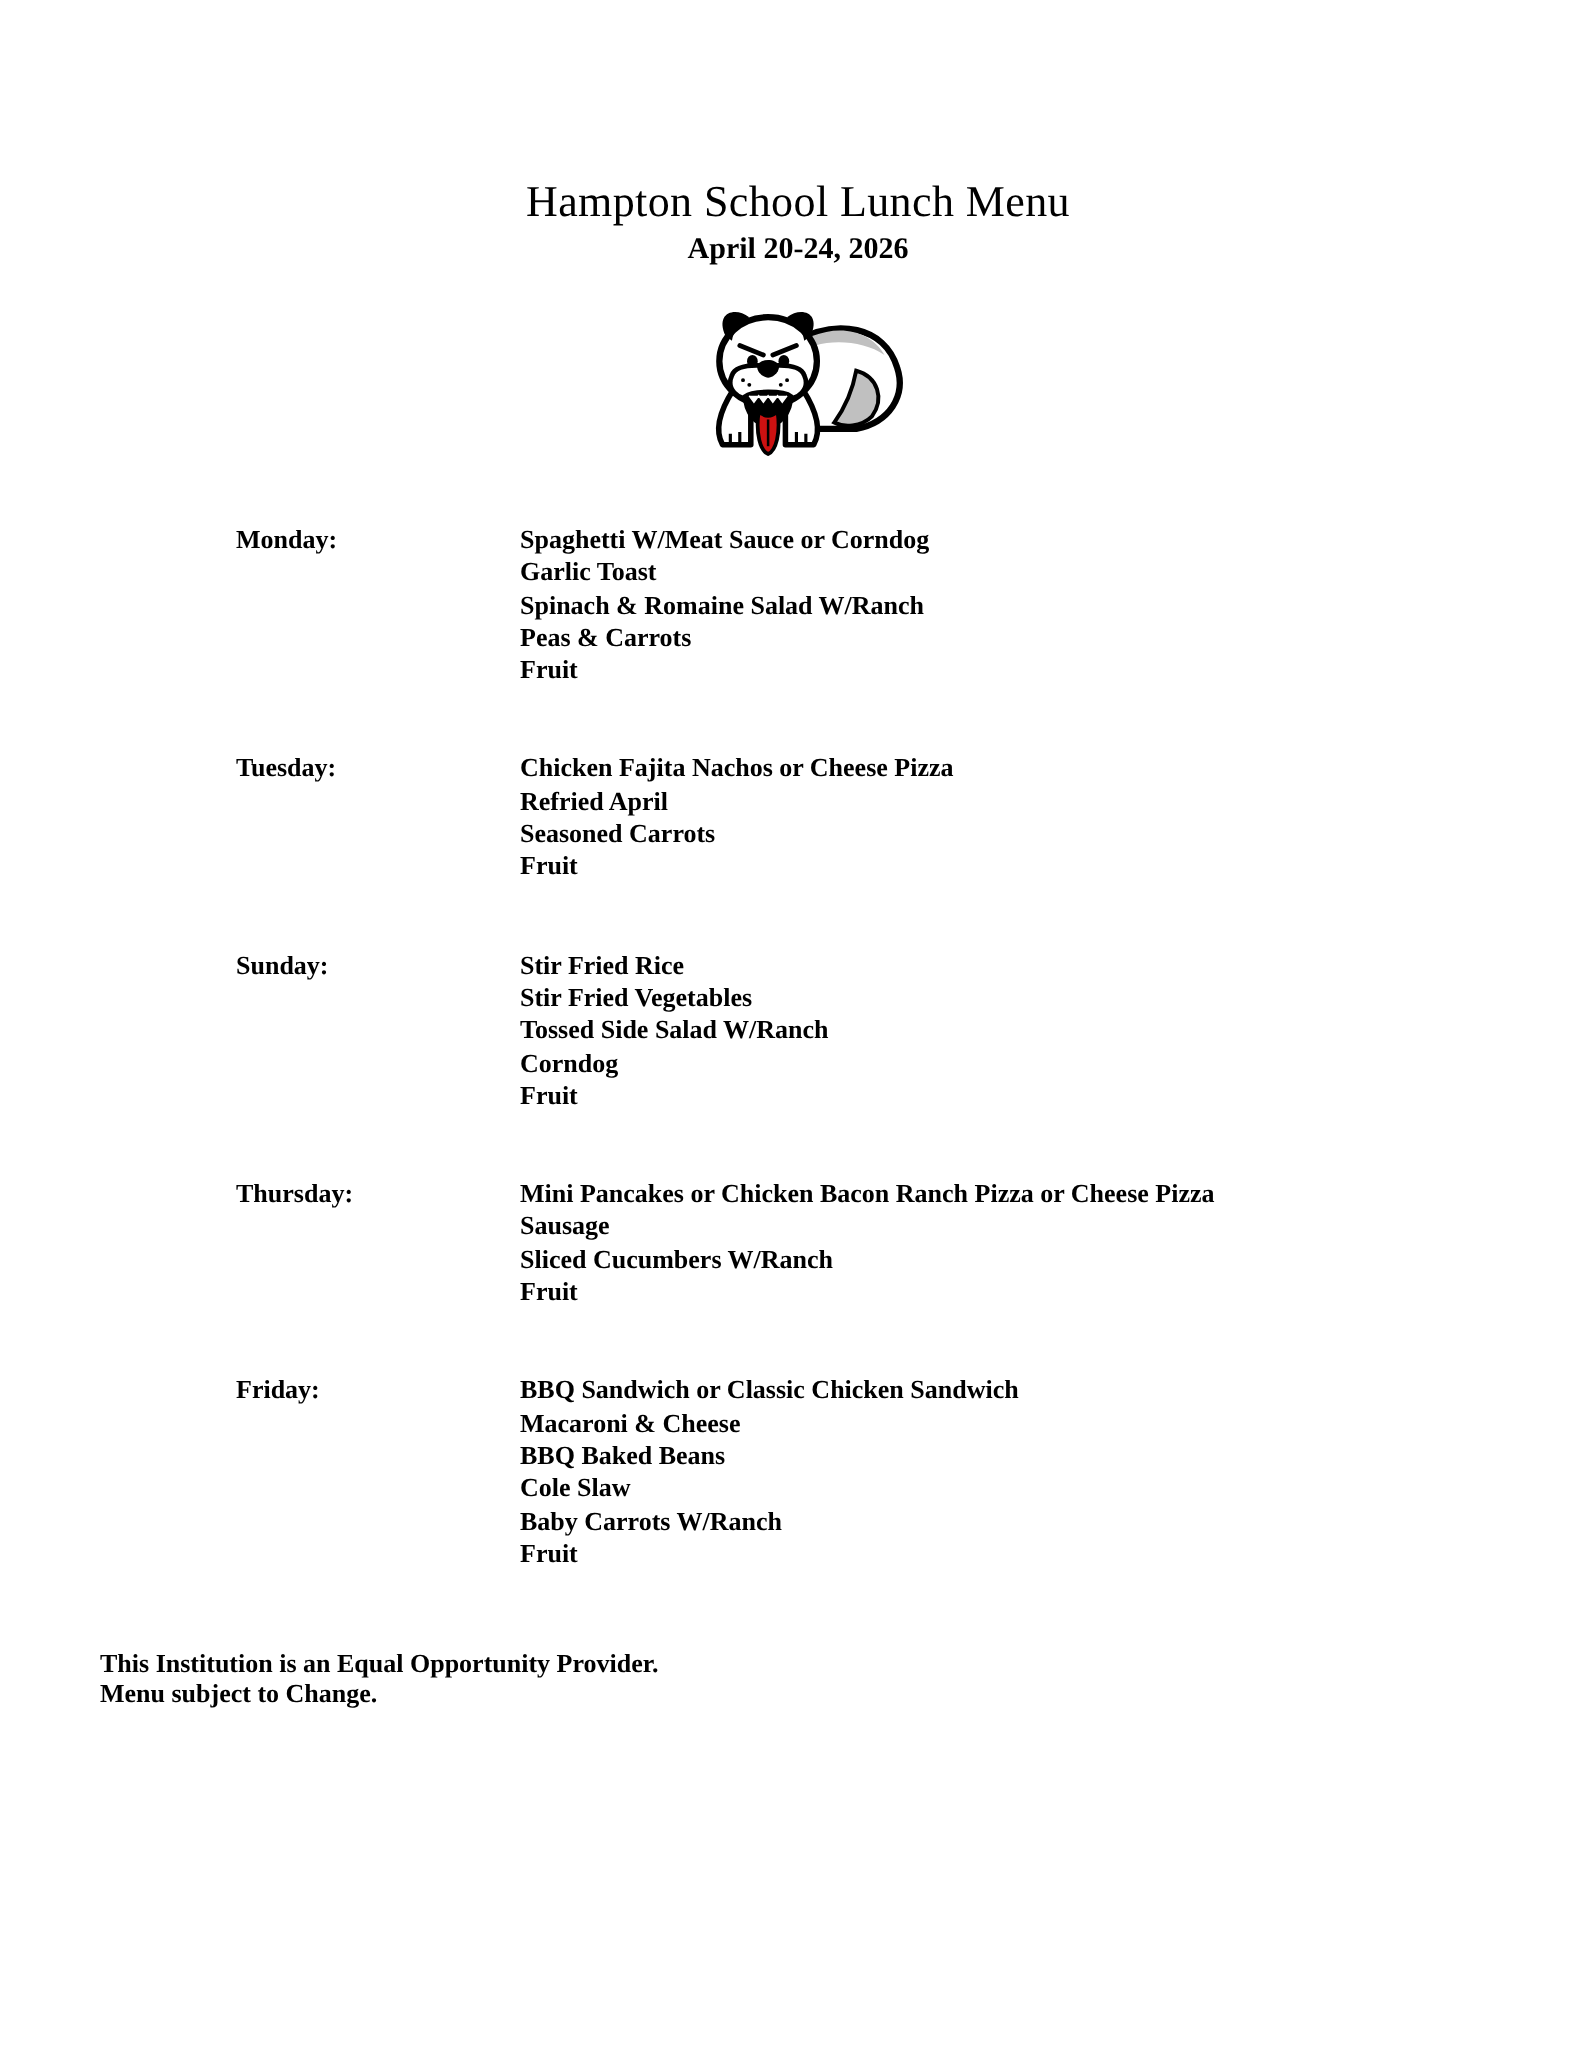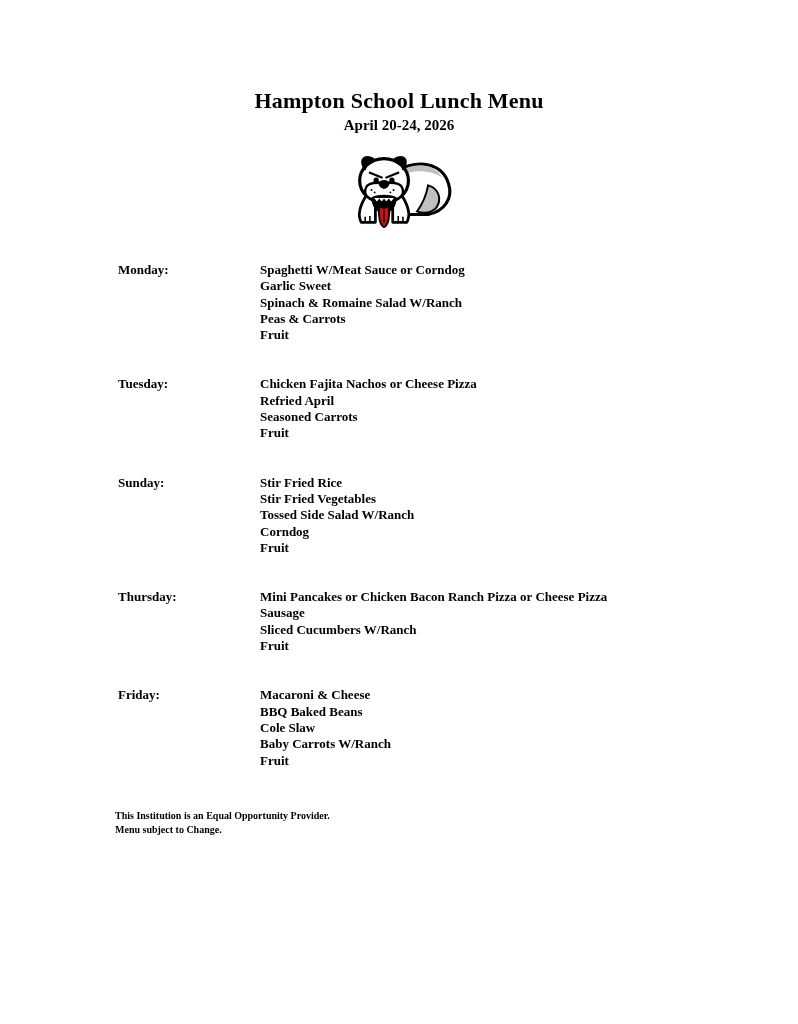--- a/index.html
+++ b/index.html
@@ -12,21 +12,21 @@
   .page {
     position: relative;
     width: 798px; height: 1024px;
     background: #ffffff;
     overflow: hidden;
   }
   .doc-title {
     padding-top: 88px;
     text-align: center;
     font-size: 22px;
-    font-weight: bold;
+    font-weight: normal;
     letter-spacing: 0.2px;
   }
   .doc-subtitle {
     text-align: center;
     font-size: 15px;
     font-weight: bold;
     margin-top: 3px;
   }
   .mascot-wrap {
     margin-top: 16px;
@@ -54,22 +54,22 @@
     line-height: 16.3px;
   }
   .day-items {
     font-size: 13px;
     font-weight: bold;
     line-height: 16.3px;
   }
   .menu-item { white-space: nowrap; }
   .doc-footer {
     margin-top: 40px;
-    padding-left: 115px;
-    font-size: 10px;
+    padding-left: 50px;
+    font-size: 13px;
     font-weight: bold;
     line-height: 14.6px;
   }
 </style>
 </head>
 <body>
 
 <div class="page">
 
   <div class="doc-title">Hampton School Lunch Menu</div>
@@ -112,21 +112,21 @@
       <path d="M50 70 C48 84, 51 95, 56 97 C61 95, 64 84, 62 70 C58 73.5, 54 73.5, 50 70 Z" fill="#cc1111" stroke="#000000" stroke-width="2.4"></path>
       <path d="M56 75 L56 92" fill="none" stroke="#000000" stroke-width="1.6"></path>
     </svg>
   </div>
 
   <div class="menu-days">
       <div class="day-block">
         <div class="day-label">Monday:</div>
         <div class="day-items">
           <div class="menu-item">Spaghetti W/Meat Sauce or Corndog</div>
-          <div class="menu-item">Garlic Sweet</div>
+          <div class="menu-item">Garlic Toast</div>
           <div class="menu-item">Spinach &amp; Romaine Salad W/Ranch</div>
           <div class="menu-item">Peas &amp; Carrots</div>
           <div class="menu-item">Fruit</div>
         </div>
       </div>
       <div class="day-block">
         <div class="day-label">Tuesday:</div>
         <div class="day-items">
           <div class="menu-item">Chicken Fajita Nachos or Cheese Pizza</div>
           <div class="menu-item">Refried April</div>
@@ -149,20 +149,21 @@
         <div class="day-items">
           <div class="menu-item">Mini Pancakes or Chicken Bacon Ranch Pizza or Cheese Pizza</div>
           <div class="menu-item">Sausage</div>
           <div class="menu-item">Sliced Cucumbers W/Ranch</div>
           <div class="menu-item">Fruit</div>
         </div>
       </div>
       <div class="day-block">
         <div class="day-label">Friday:</div>
         <div class="day-items">
+          <div class="menu-item">BBQ Sandwich or Classic Chicken Sandwich</div>
           <div class="menu-item">Macaroni &amp; Cheese</div>
           <div class="menu-item">BBQ Baked Beans</div>
           <div class="menu-item">Cole Slaw</div>
           <div class="menu-item">Baby Carrots W/Ranch</div>
           <div class="menu-item">Fruit</div>
         </div>
       </div>
     </div>
 
   <div class="doc-footer">

